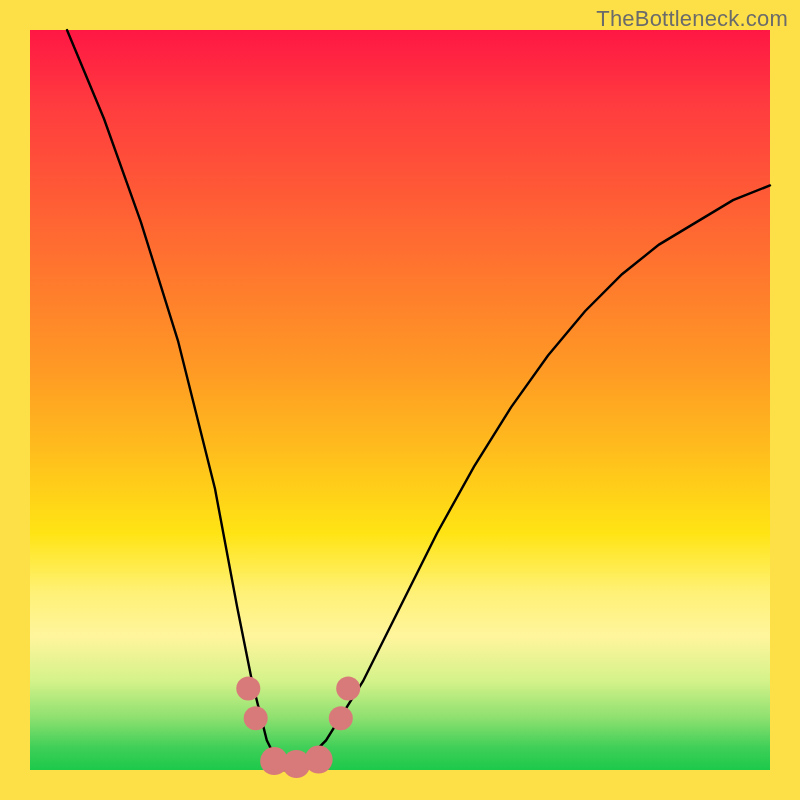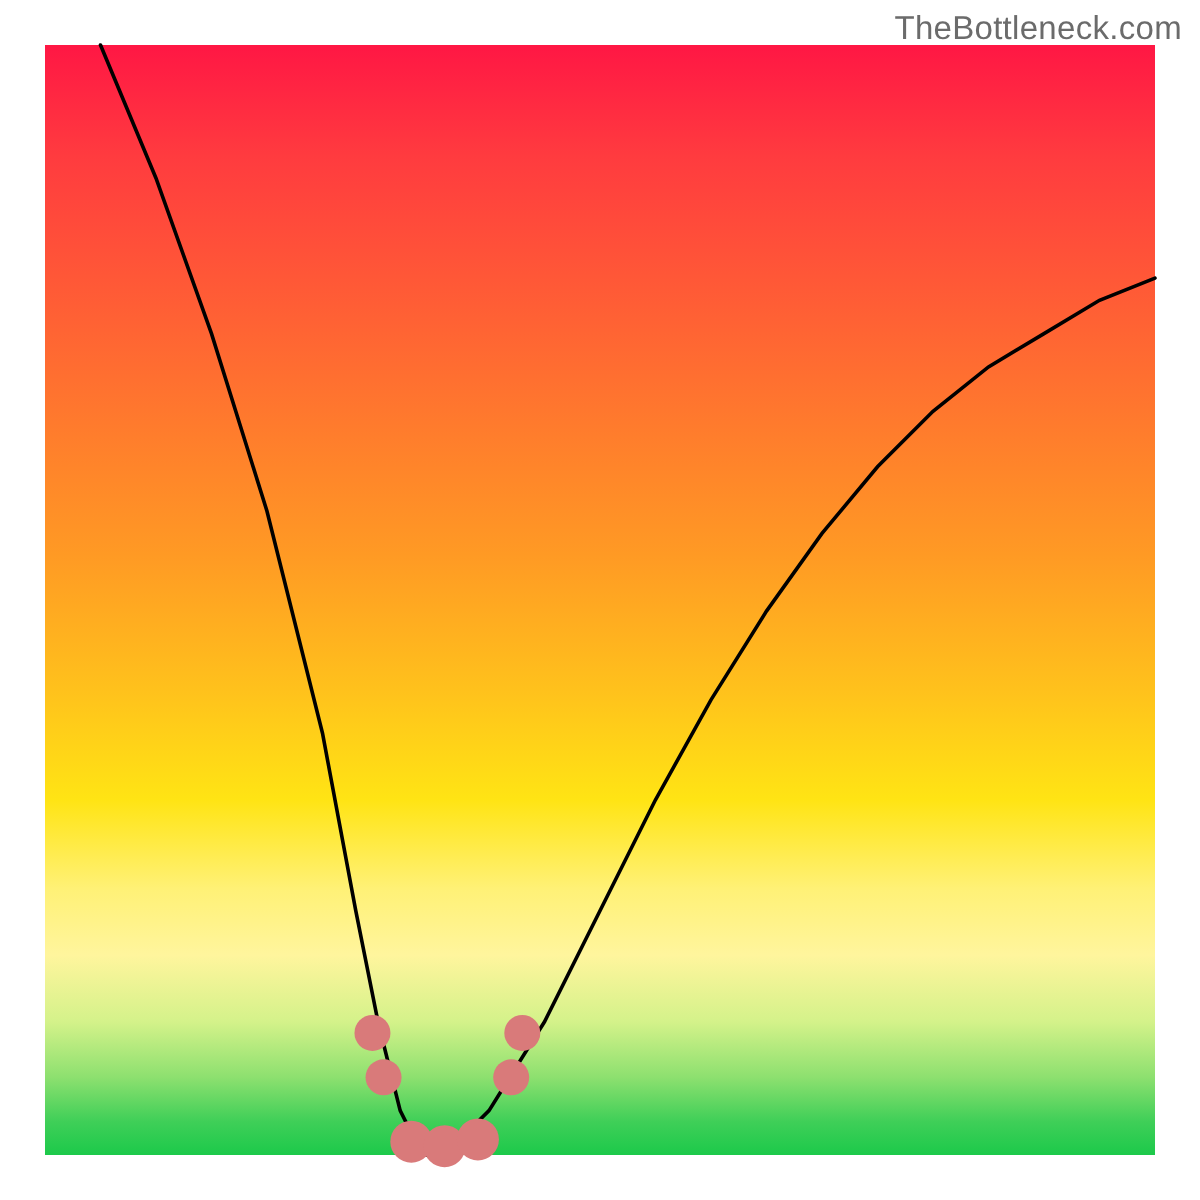--- a/index.html
+++ b/index.html
@@ -8,21 +8,21 @@
     width: 800px;
     height: 800px;
     background: #000;
     font-family: Arial, Helvetica, sans-serif;
     overflow: hidden;
   }
   .frame {
     position: relative;
     width: 800px;
     height: 800px;
-    background: #ffffff;
+    background: #fde047;
   }
   .plot-area {
     position: absolute;
     left: 30px;
     top: 30px;
     width: 740px;
     height: 740px;
     
     background: linear-gradient(to bottom,
       #ff1744 0%,

